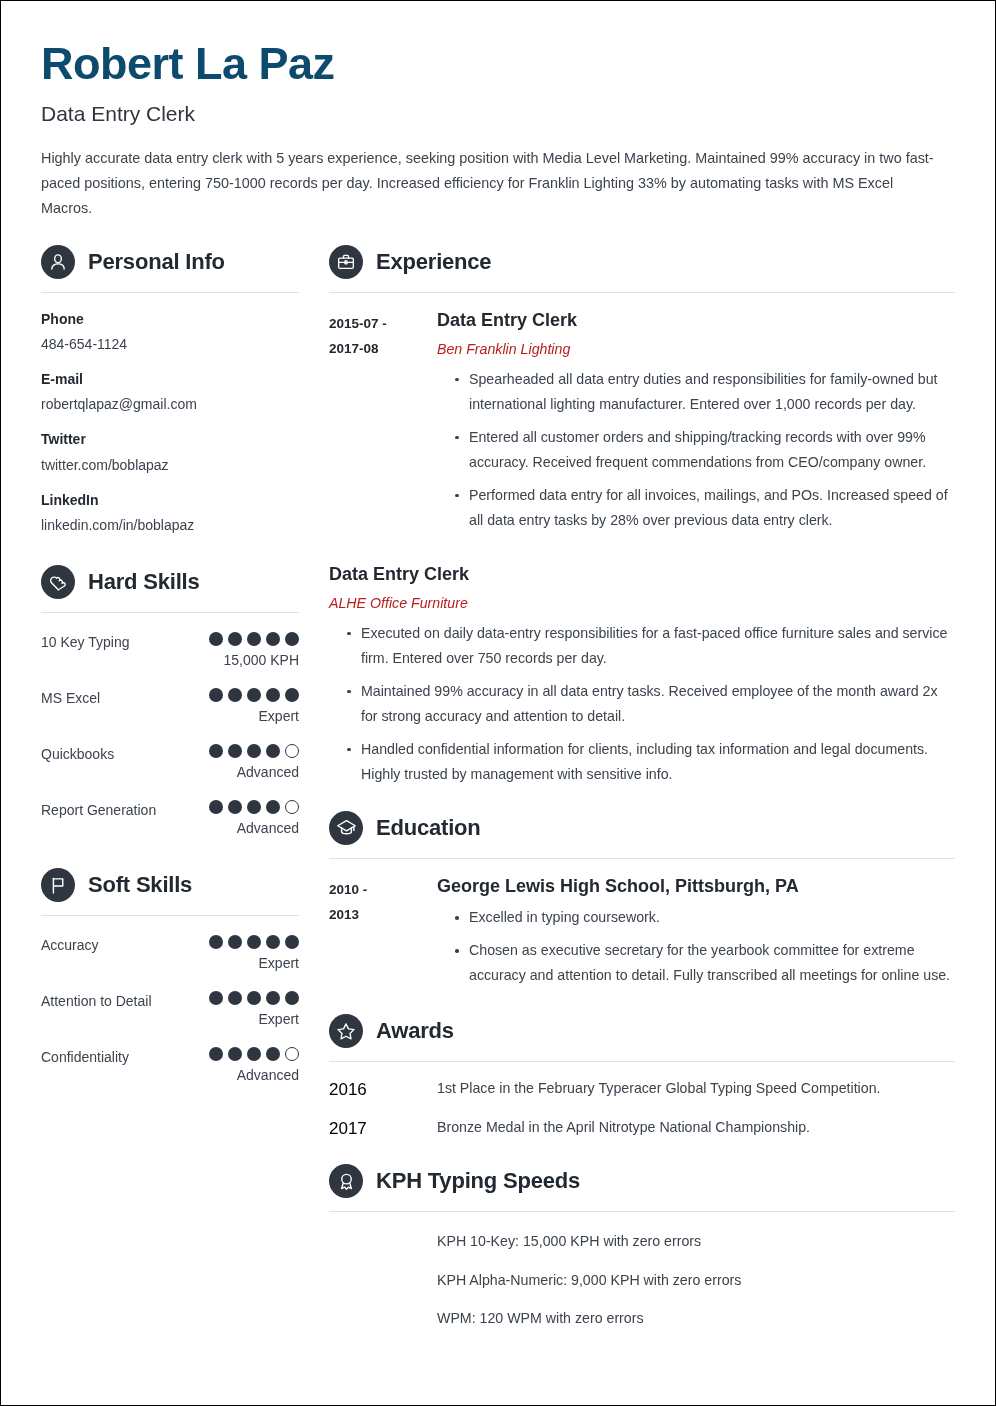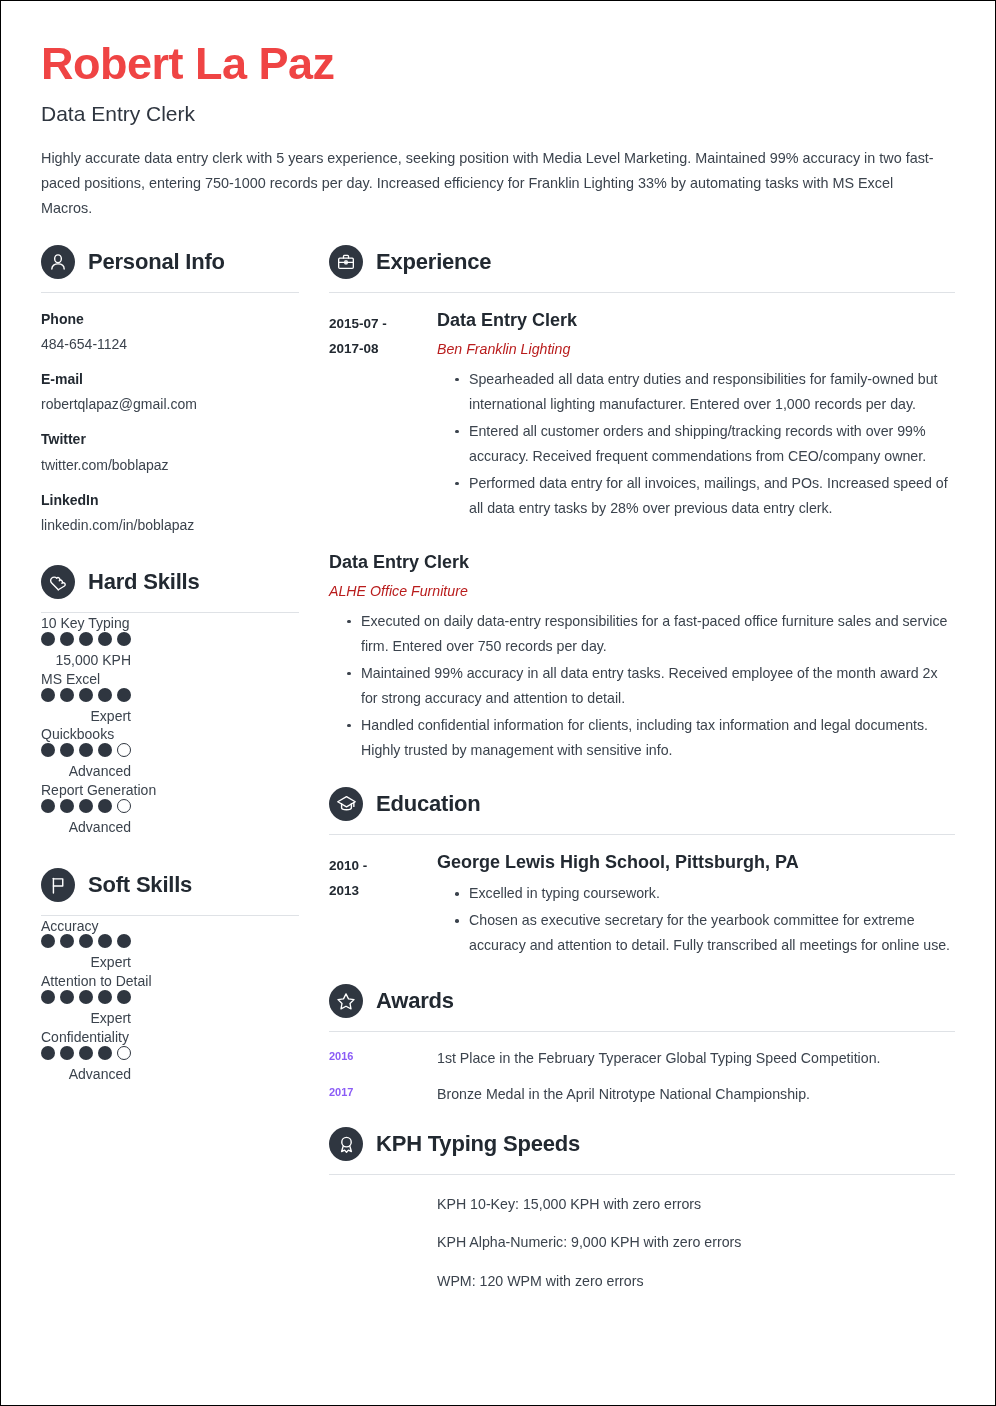--- a/index.html
+++ b/index.html
@@ -21,21 +21,21 @@
   }
   .inner {
     padding: 30px 40px 0 40px;
   }
 
   
   .name {
     font-size: 45px;
     font-weight: bold;
     letter-spacing: -0.5px;
-    color: #ef4444;
+    color: #0c4a6e;
     line-height: 1.1;
     margin: 8px 0 0 0;
   }
   .job-title {
     font-size: 21px;
     font-weight: normal;
     color: #2f3640;
     margin: 12px 0 0 0;
     line-height: 1.2;
   }
@@ -101,21 +101,21 @@
     color: #3b434d;
     line-height: 1.3;
     margin-top: 7px;
   }
 
   
   .skill-row {
     display: flex;
     align-items: flex-start;
     justify-content: space-between;
-    flex-direction: column;
+    margin-top: 19px;
   }
   .skill-name {
     font-size: 14px;
     color: #3b434d;
     line-height: 1.2;
     padding-top: 2px;
   }
   .skill-right {
     text-align: right;
     flex: 0 0 auto;
@@ -175,44 +175,44 @@
     margin: 8px 0 0 0;
     padding: 0 0 0 18px;
     list-style: none;
   }
   ul.bullets li {
     font-size: 14.2px;
     line-height: 25px;
     color: #3b434d;
     position: relative;
     padding-left: 14px;
-    margin-top: 2px;
+    margin-top: 8px;
   }
   ul.bullets li::before {
     content: "";
     position: absolute;
     left: 0;
     top: 11px;
     width: 3.5px; height: 3.5px;
     border-radius: 50%;
     background: #3b434d;
   }
 
   
   .award-row {
     display: flex;
     align-items: flex-start;
     margin-top: 17px;
   }
   .award-year {
     width: 108px;
     flex: 0 0 108px;
-    font-size: 11px;
-    font-weight: bold;
-    color: #8b5cf6;
+    font-size: 17px;
+    font-weight: normal;
+    color: #000000;
     line-height: 1.3;
   }
   .award-text {
     flex: 1 1 auto;
     font-size: 14.2px;
     color: #3b434d;
     line-height: 1.3;
   }
 
   

